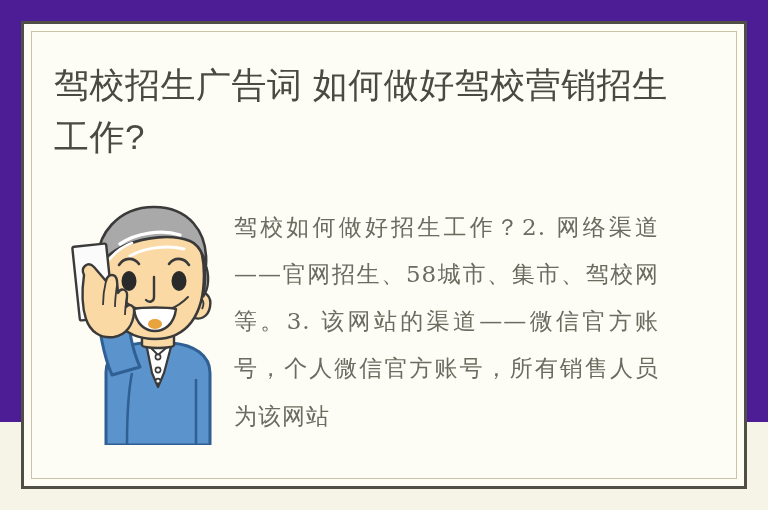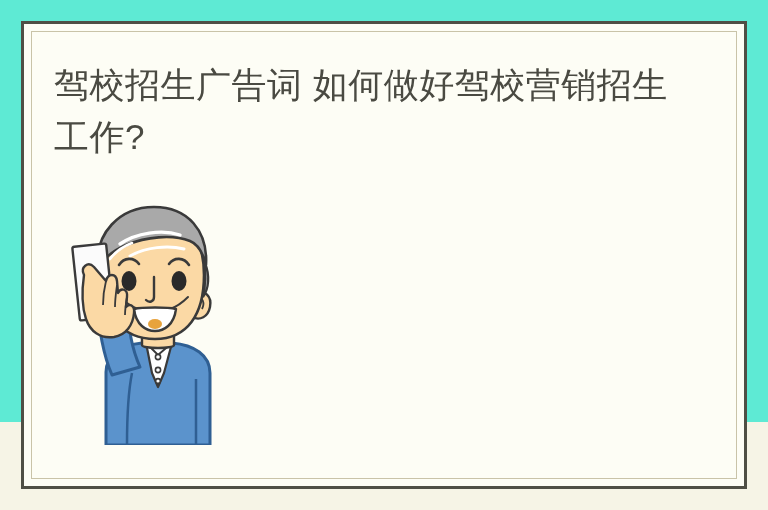--- a/index.html
+++ b/index.html
@@ -11,21 +11,21 @@
     height: 510px;
     background: #f6f4e6;
     font-family: "Liberation Sans", sans-serif;
     overflow: hidden;
   }
 
   #page {
     position: relative;
     width: 768px;
     height: 422px;
-    background: #5eead4;
+    background: #4c1d95;
   }
 
   
   #frame-outer {
     position: absolute;
     left: 21px;
     top: 21px;
     width: 726px;
     height: 468px;
     border: 3px solid #4f4f45;
@@ -177,15 +177,16 @@
                    C79 128, 72 138, 60 140 C46 142, 36 134, 32 122
                    C28 110, 28 92, 30 78 Z" fill="#fbd9a5" stroke="#3a3a3a" stroke-width="2.4" stroke-linejoin="round"></path>
           <path d="M52 84 C50 92, 49 100, 49 108" fill="none" stroke="#3a3a3a" stroke-width="1.8"></path>
           <path d="M63 88 C62 96, 61 102, 61 110" fill="none" stroke="#3a3a3a" stroke-width="1.8"></path>
           <path d="M73 100 C72 106, 71 112, 71 118" fill="none" stroke="#3a3a3a" stroke-width="1.8"></path>
         </g>
 
       </svg>
     </div>
 
+    <div id="body-text">驾校如何做好招生工作？2. 网络渠道——官网招生、58城市、集市、驾校网等。3. 该网站的渠道——微信官方账号，个人微信官方账号，所有销售人员为该网站</div>
 
   </div>
 </div>
 
 </body></html>

